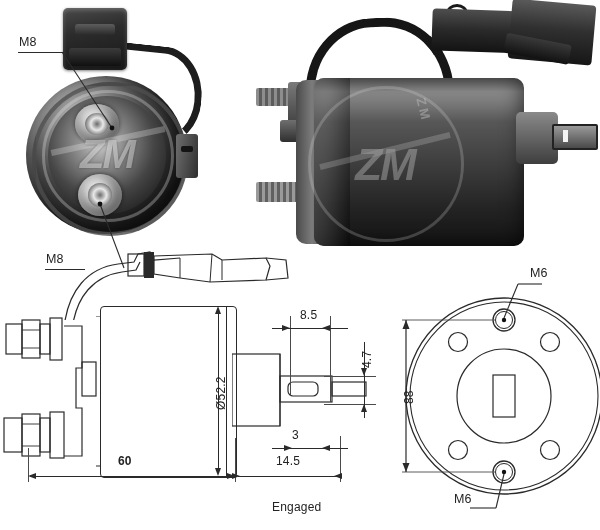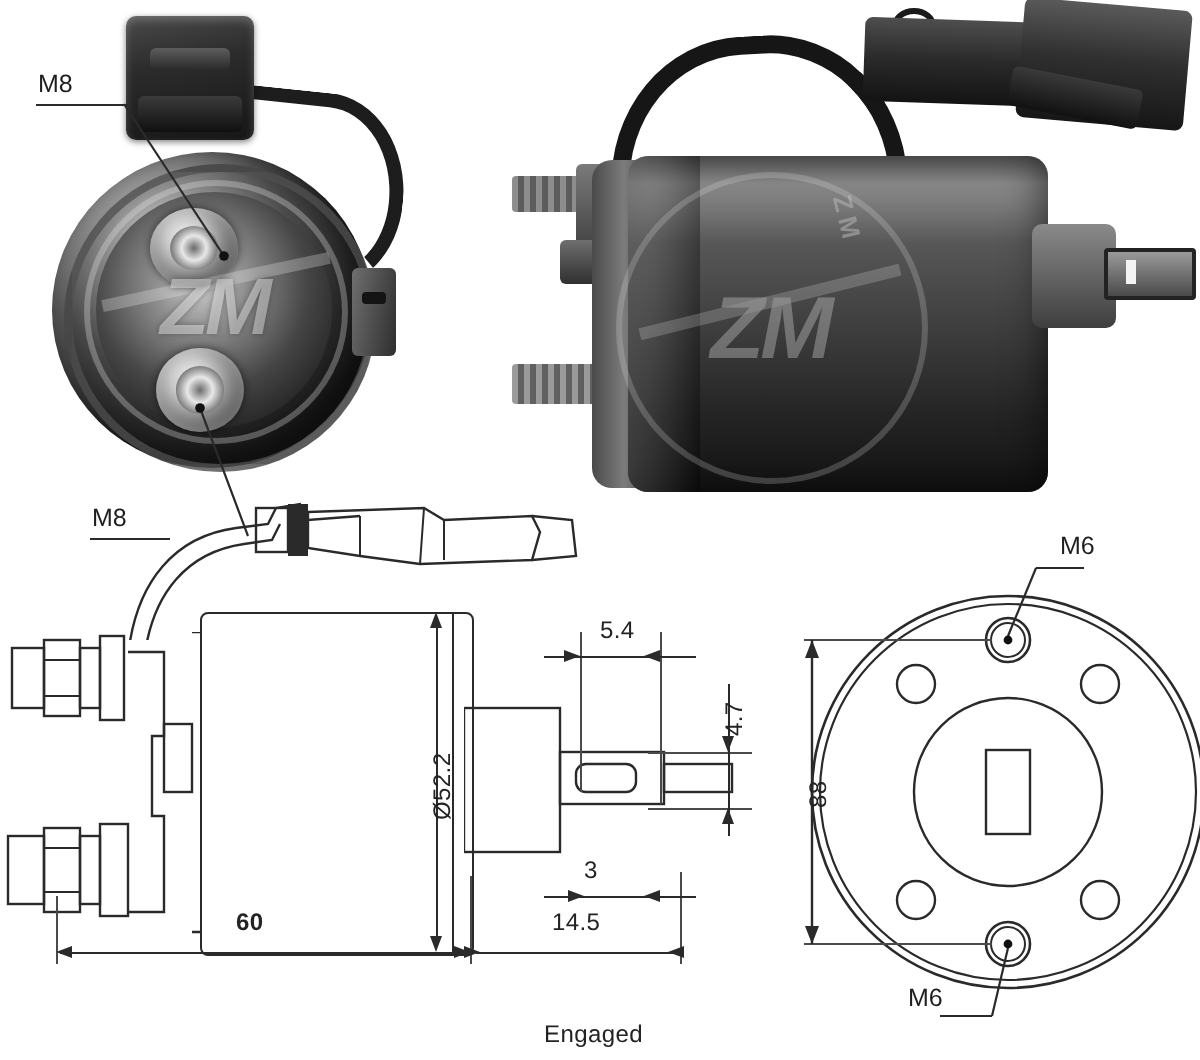--- a/index.html
+++ b/index.html
@@ -322,28 +322,28 @@
     <div class="ln h" style="left:30px;top:218px;width:204px;"></div>
     <div class="arrowL" style="left:28px;top:214.5px;"></div>
     <div class="arrowR" style="left:227px;top:214.5px;"></div>
     <div class="dimtext" style="left:118px;top:196px;font-weight:bold;">60</div>
 
     <div class="ln v thin" style="left:340px;top:178px;height:46px;"></div>
     <div class="ln h" style="left:238px;top:218px;width:102px;"></div>
     <div class="arrowR" style="left:232px;top:214.5px;"></div>
     <div class="arrowL" style="left:334px;top:214.5px;"></div>
     <div class="dimtext" style="left:276px;top:196px;">14.5</div>
-    <div class="dimtext" style="left:272px;top:252px;">Engaged</div>
+    <div class="dimtext" style="left:272px;top:242px;">Engaged</div>
 
     <div class="ln v thin" style="left:290px;top:58px;height:80px;"></div>
     <div class="ln v thin" style="left:330px;top:58px;height:86px;"></div>
     <div class="ln h" style="left:272px;top:70px;width:76px;"></div>
     <div class="arrowR" style="left:282px;top:66.5px;"></div>
     <div class="arrowL" style="left:322px;top:66.5px;"></div>
-    <div class="dimtext" style="left:300px;top:50px;">5.4</div>
+    <div class="dimtext" style="left:300px;top:50px;">8.5</div>
 
     <div class="ln h thin" style="left:324px;top:118px;width:52px;"></div>
     <div class="ln h thin" style="left:324px;top:146px;width:52px;"></div>
     <div class="ln v" style="left:364px;top:84px;height:76px;"></div>
     <div class="arrowD" style="left:360.5px;top:110px;"></div>
     <div class="arrowU" style="left:360.5px;top:146px;"></div>
     <div class="dimtext rot" style="left:360px;top:110px;">4.7</div>
 
     <div class="ln h" style="left:272px;top:190px;width:76px;"></div>
     <div class="arrowR" style="left:284px;top:186.5px;"></div>

